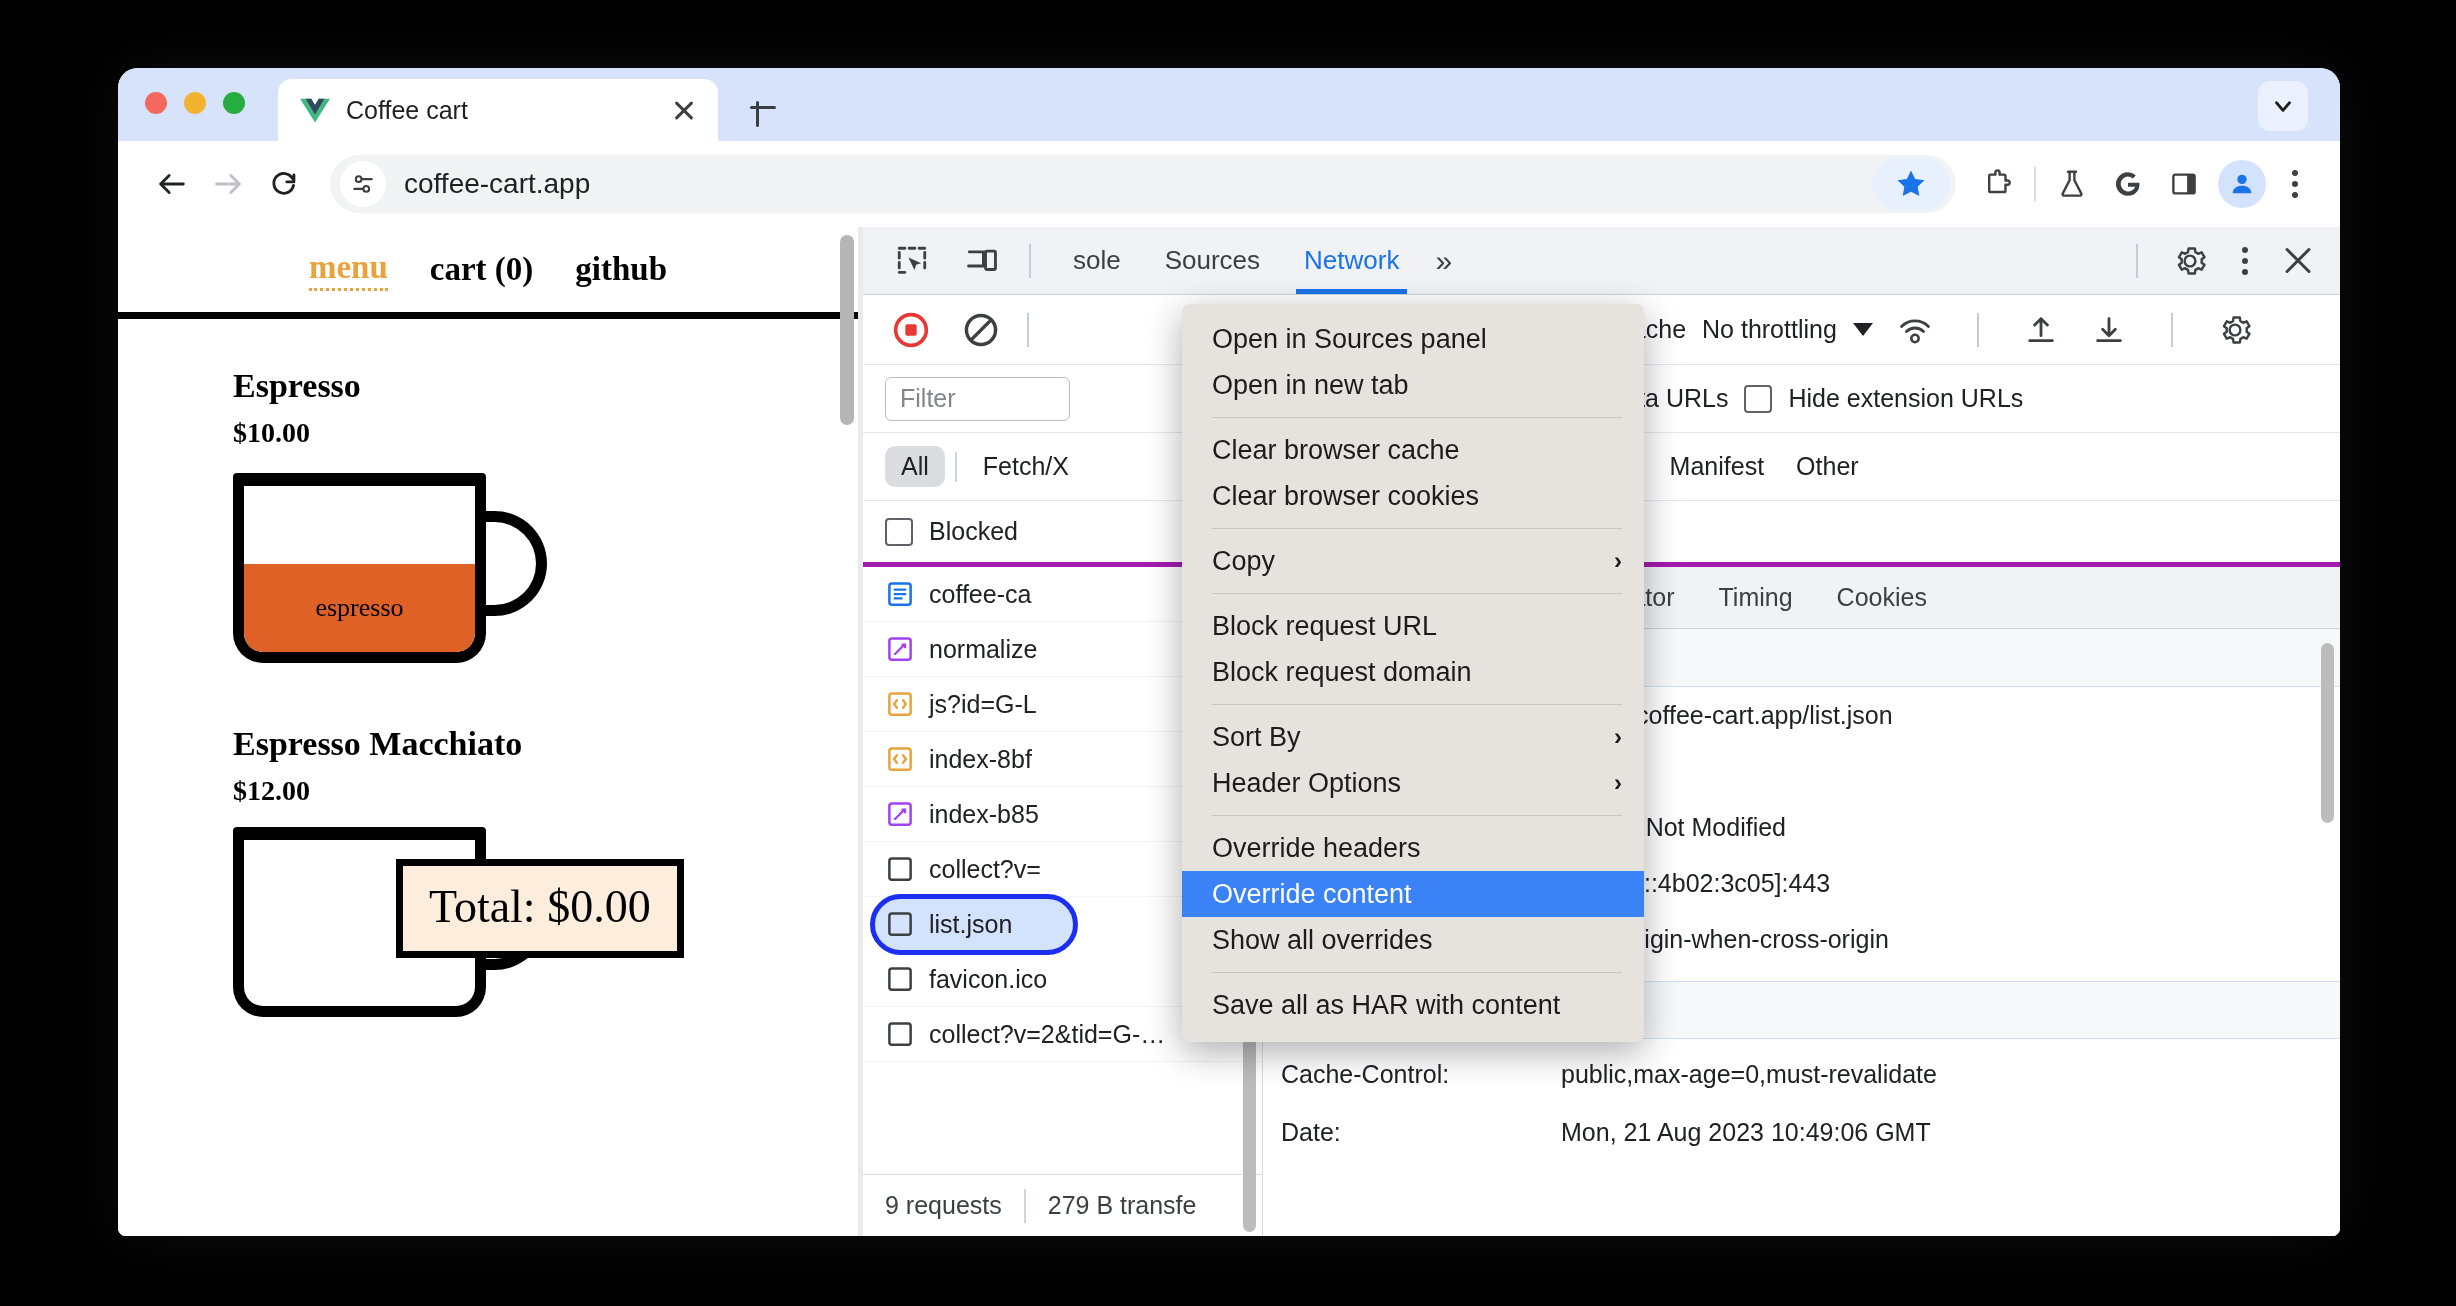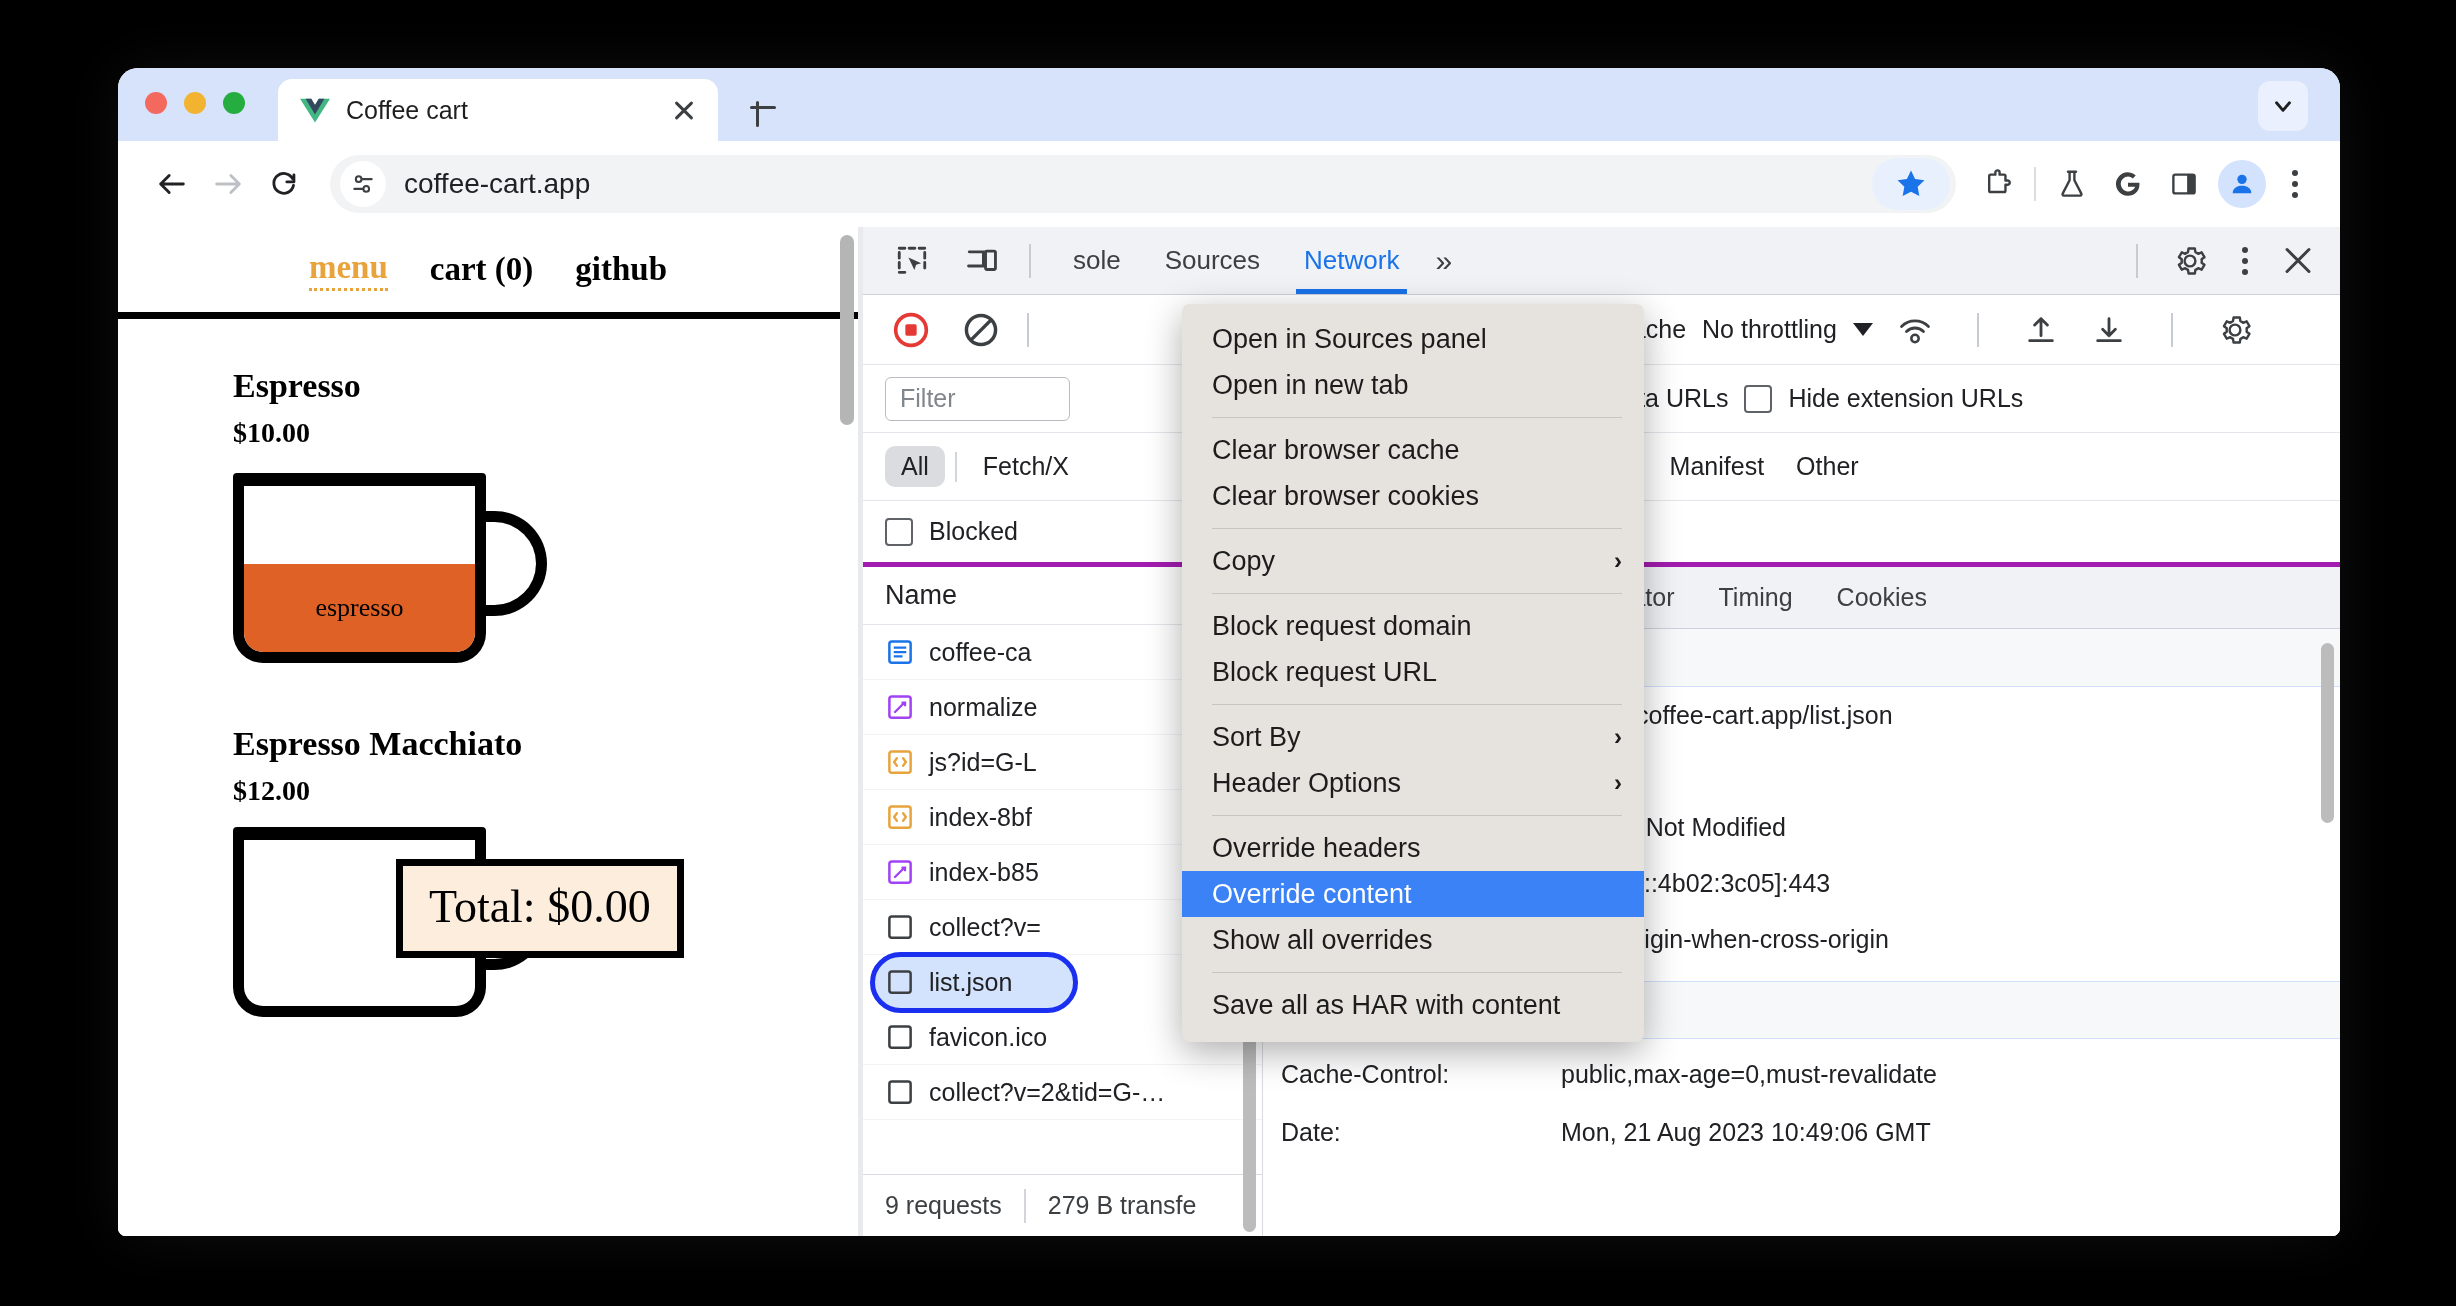--- a/index.html
+++ b/index.html
@@ -522,21 +522,20 @@
           <span class="lbl">Blocked</span>
           <div style="display:flex;align-items:center;gap:16px;margin-left:250px">
             <span class="lbl">uests</span>
             <div class="cb"></div>
             <span class="lbl">3rd-party requests</span>
           </div>
         </div>
 
         <div class="dt-main">
           <div class="reqpanel">
-            <div class="req-head">Name</div>
             <div class="req-list">
 
               <div class="req-row">
                 <svg class="rico" viewBox="0 0 24 24">
                     <rect x="3.5" y="3.5" width="17" height="17" rx="2" fill="none" stroke="#1a73e8" stroke-width="2"></rect>
                     <path d="M7 8.5h10M7 12h10M7 15.5h7" stroke="#1a73e8" stroke-width="1.8"></path>
                   </svg>
                 <span>coffee-ca</span>
               </div>
 
@@ -672,24 +671,24 @@
       <div class="ctxitem">
           <span>Clear browser cookies</span>
         </div>
       <div class="ctxsep"></div>
       <div class="ctxitem">
           <span>Copy</span>
           <span class="ctxarrow">›</span>
         </div>
       <div class="ctxsep"></div>
       <div class="ctxitem">
+          <span>Block request URL</span>
+        </div>
+      <div class="ctxitem">
           <span>Block request domain</span>
-        </div>
-      <div class="ctxitem">
-          <span>Block request URL</span>
         </div>
       <div class="ctxsep"></div>
       <div class="ctxitem">
           <span>Sort By</span>
           <span class="ctxarrow">›</span>
         </div>
       <div class="ctxitem">
           <span>Header Options</span>
           <span class="ctxarrow">›</span>
         </div>

